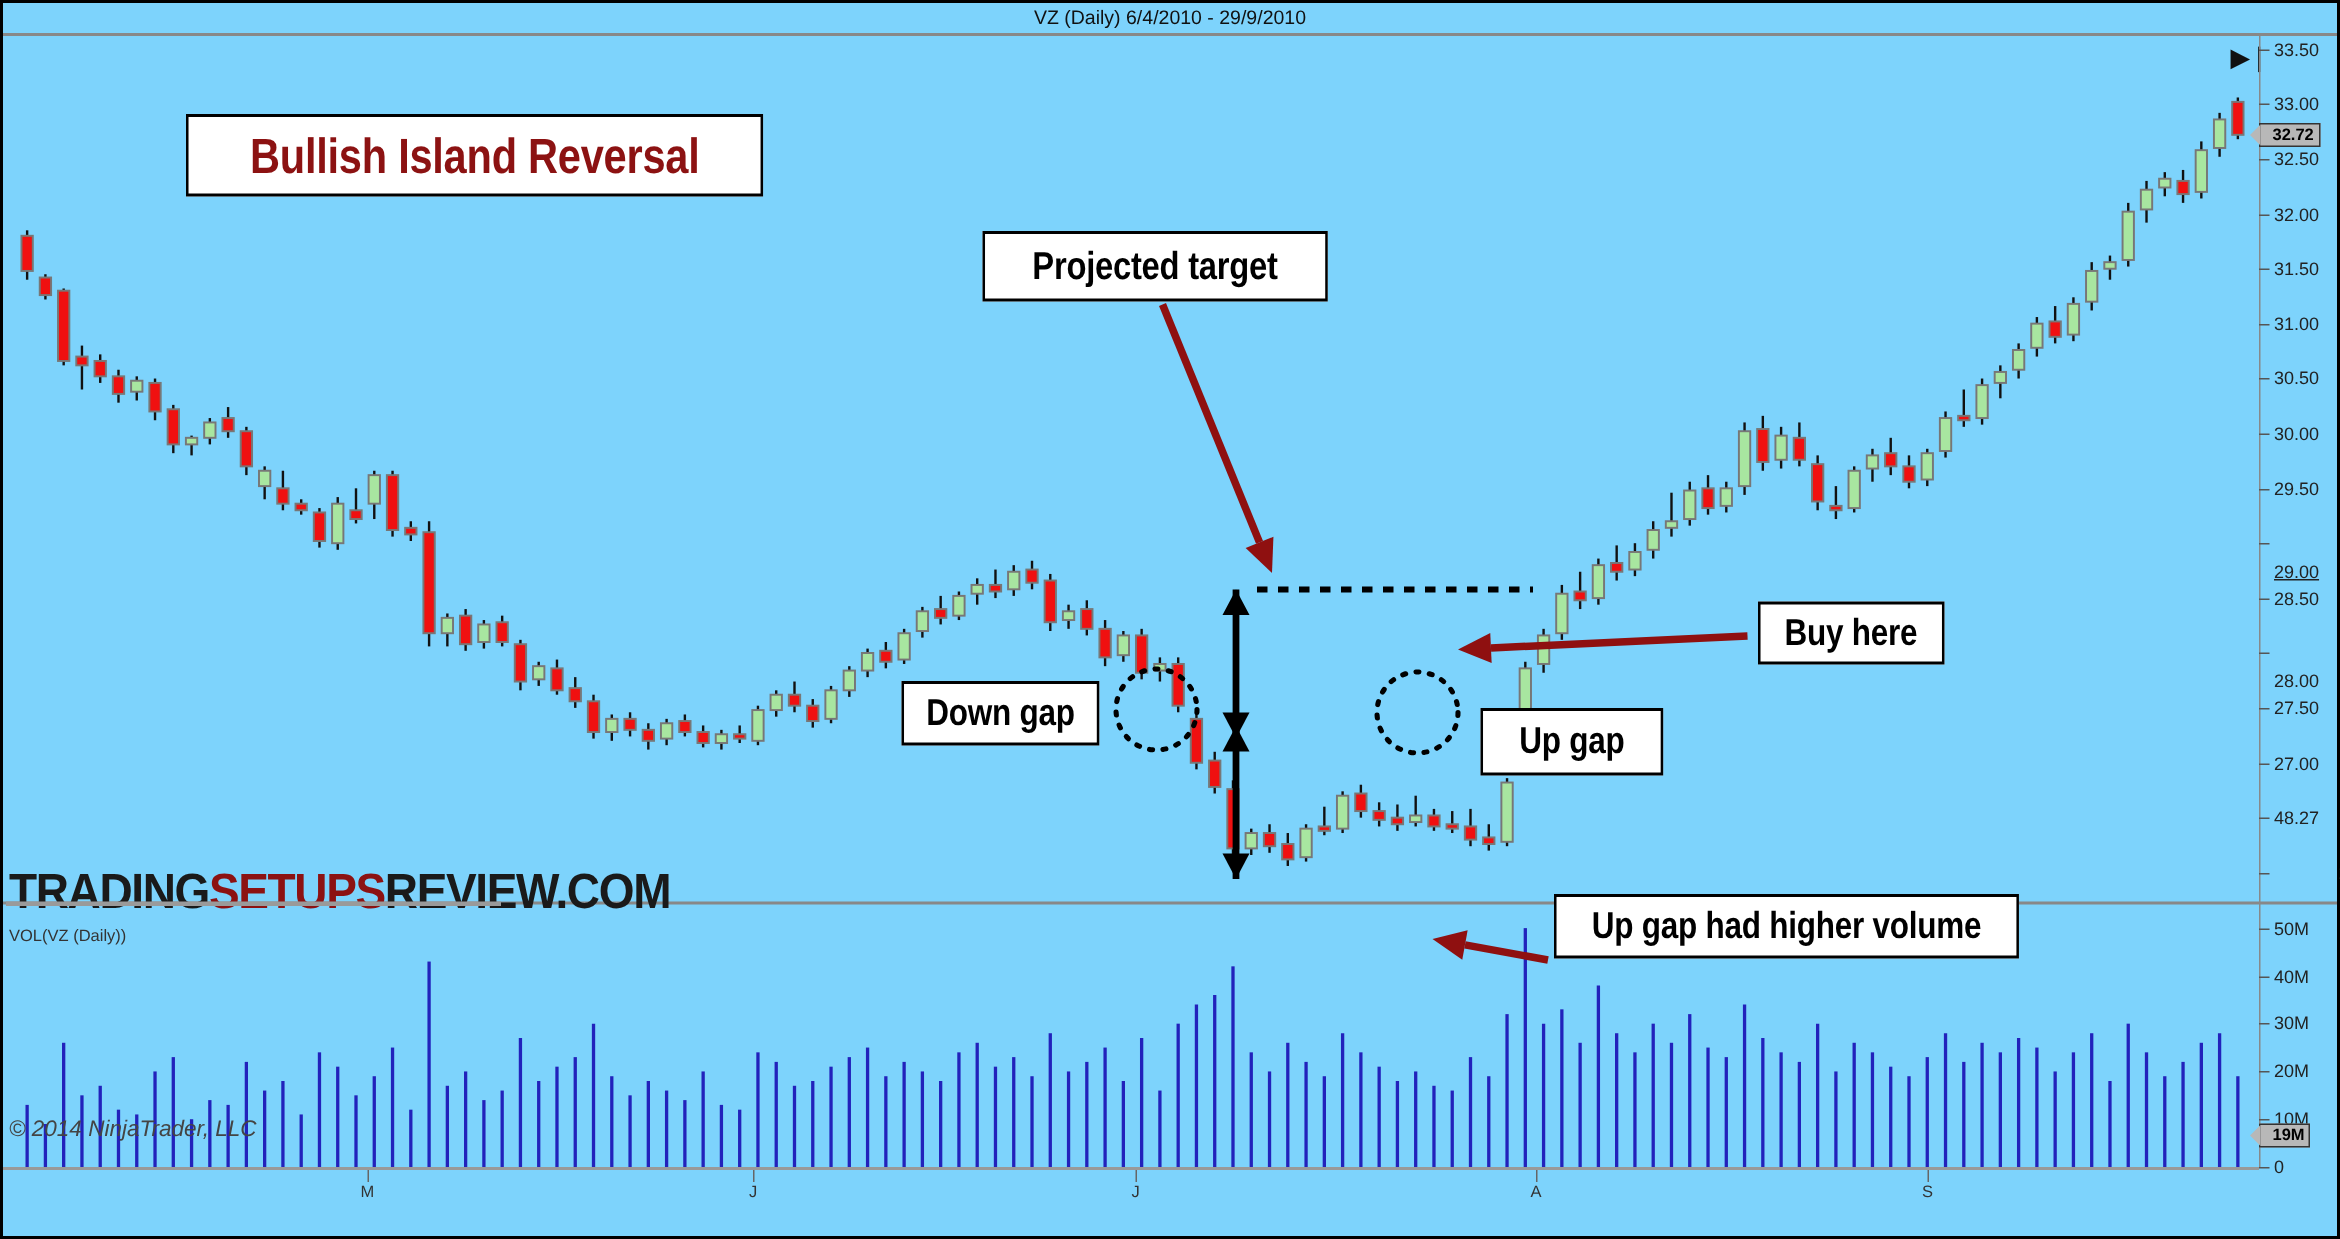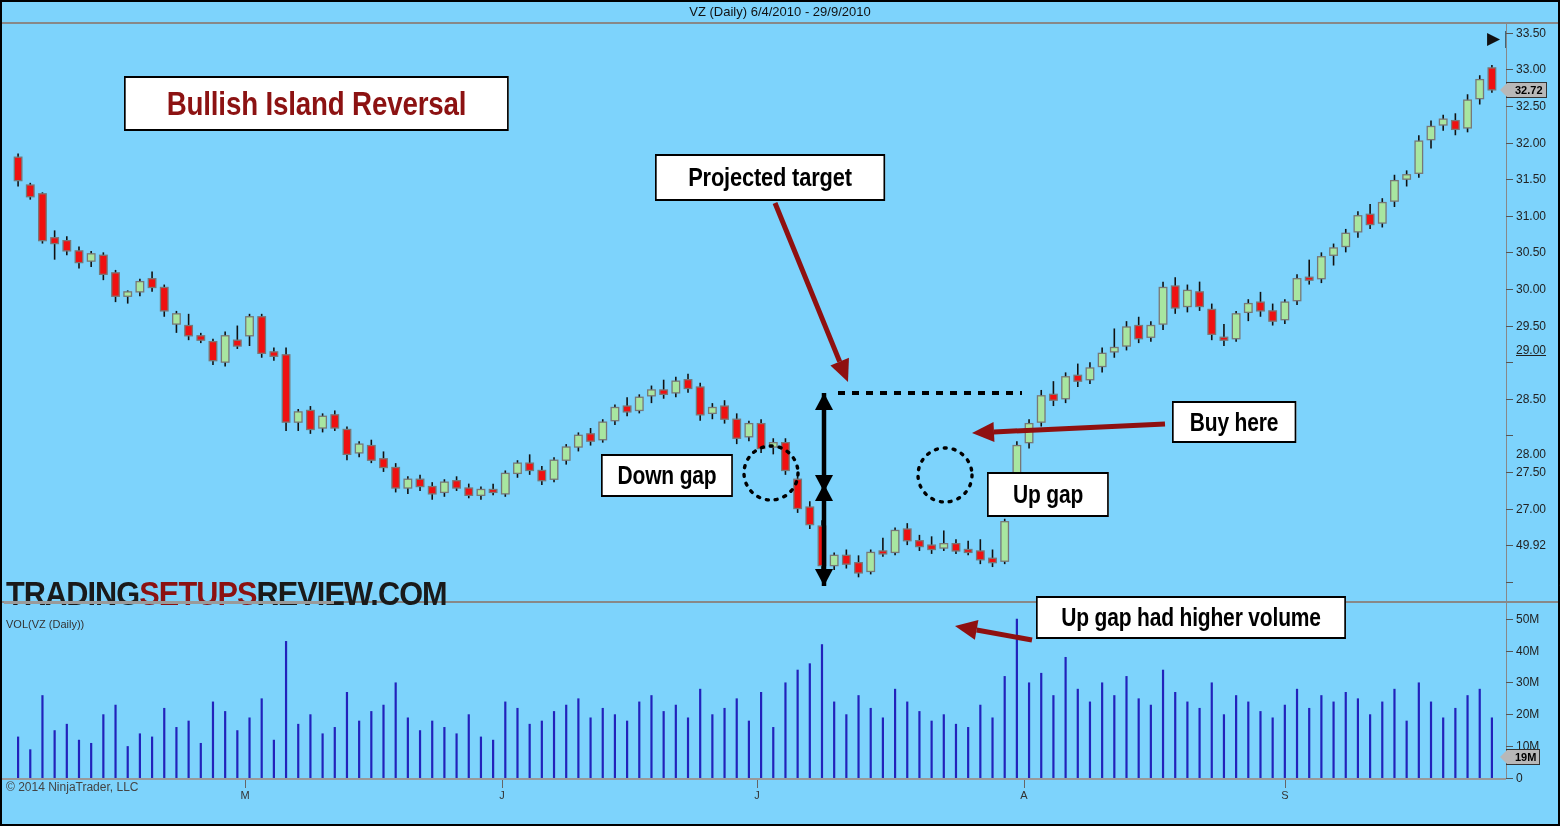--- a/index.html
+++ b/index.html
@@ -44,21 +44,21 @@
   .callout.title-box{color:#8c1212;}
   .callout.dark{color:#000;}
 
   
   .wm{position:absolute;left:6px;top:575px;font-size:33px;font-weight:bold;letter-spacing:-1px;color:#1a1a1a;
       transform:scaleX(.93);transform-origin:left center;white-space:nowrap;}
   .wm .hl{color:#8c1212;}
   .wm-rule{position:absolute;left:4px;top:601px;width:330px;height:3px;background:#9a9a9a;}
 
   .vol-lbl{position:absolute;left:6px;top:618px;font-size:11px;color:#333;}
-  .copyright{position:absolute;left:6px;top:780px;font-size:12px;color:#444;}
+  .copyright{position:absolute;left:6px;top:744px;font-size:15px;color:#444;font-style:italic;}
 
   .play{position:absolute;left:1487px;top:30px;font-size:17px;color:#111;line-height:1;letter-spacing:-1px;}
 </style>
 </head>
 <body>
 
 <div id="root">
 
   <div class="outer-border"></div>
 
@@ -711,31 +711,31 @@
         <div class="tick-lbl" style="top: 155.161px;">31.50</div>
         <div class="tick" style="top: 191.756px;"></div>
         <div class="tick-lbl" style="top: 191.756px;">31.00</div>
         <div class="tick" style="top: 228.351px;"></div>
         <div class="tick-lbl" style="top: 228.351px;">30.50</div>
         <div class="tick" style="top: 264.945px;"></div>
         <div class="tick-lbl" style="top: 264.945px;">30.00</div>
         <div class="tick" style="top: 301.54px;"></div>
         <div class="tick-lbl" style="top: 301.54px;">29.50</div>
         <div class="tick" style="top: 338.135px;"></div>
-        <div class="tick-lbl" style="top: 326px; text-decoration: underline;">29.00</div>
+        <div class="tick-lbl" style="top: 357px; text-decoration: underline;">29.00</div>
         <div class="tick" style="top: 374.729px;"></div>
         <div class="tick-lbl" style="top: 374.729px;">28.50</div>
         <div class="tick" style="top: 411.324px;"></div>
         <div class="tick-lbl" style="top: 430px;">28.00</div>
         <div class="tick" style="top: 447.919px;"></div>
         <div class="tick-lbl" style="top: 447.919px;">27.50</div>
         <div class="tick" style="top: 484.513px;"></div>
         <div class="tick-lbl" style="top: 484.513px;">27.00</div>
         <div class="tick" style="top: 521.108px;"></div>
-        <div class="tick-lbl" style="top: 521.108px;">49.92</div>
+        <div class="tick-lbl" style="top: 521.108px;">48.27</div>
         <div class="tick" style="top: 557.703px;"></div>
         <div class="tick-lbl" style="top: 557.703px; margin-left: 43px;">26.00</div>
         <div class="price-tag" style="top: 65.8704px;">32.72</div>
         <div class="tick" style="top: 594.741px;"></div>
         <div class="tick-lbl" style="top: 594.741px;">50M</div>
         <div class="tick" style="top: 626.593px;"></div>
         <div class="tick-lbl" style="top: 626.593px;">40M</div>
         <div class="tick" style="top: 658.444px;"></div>
         <div class="tick-lbl" style="top: 658.444px;">30M</div>
         <div class="tick" style="top: 690.296px;"></div>

